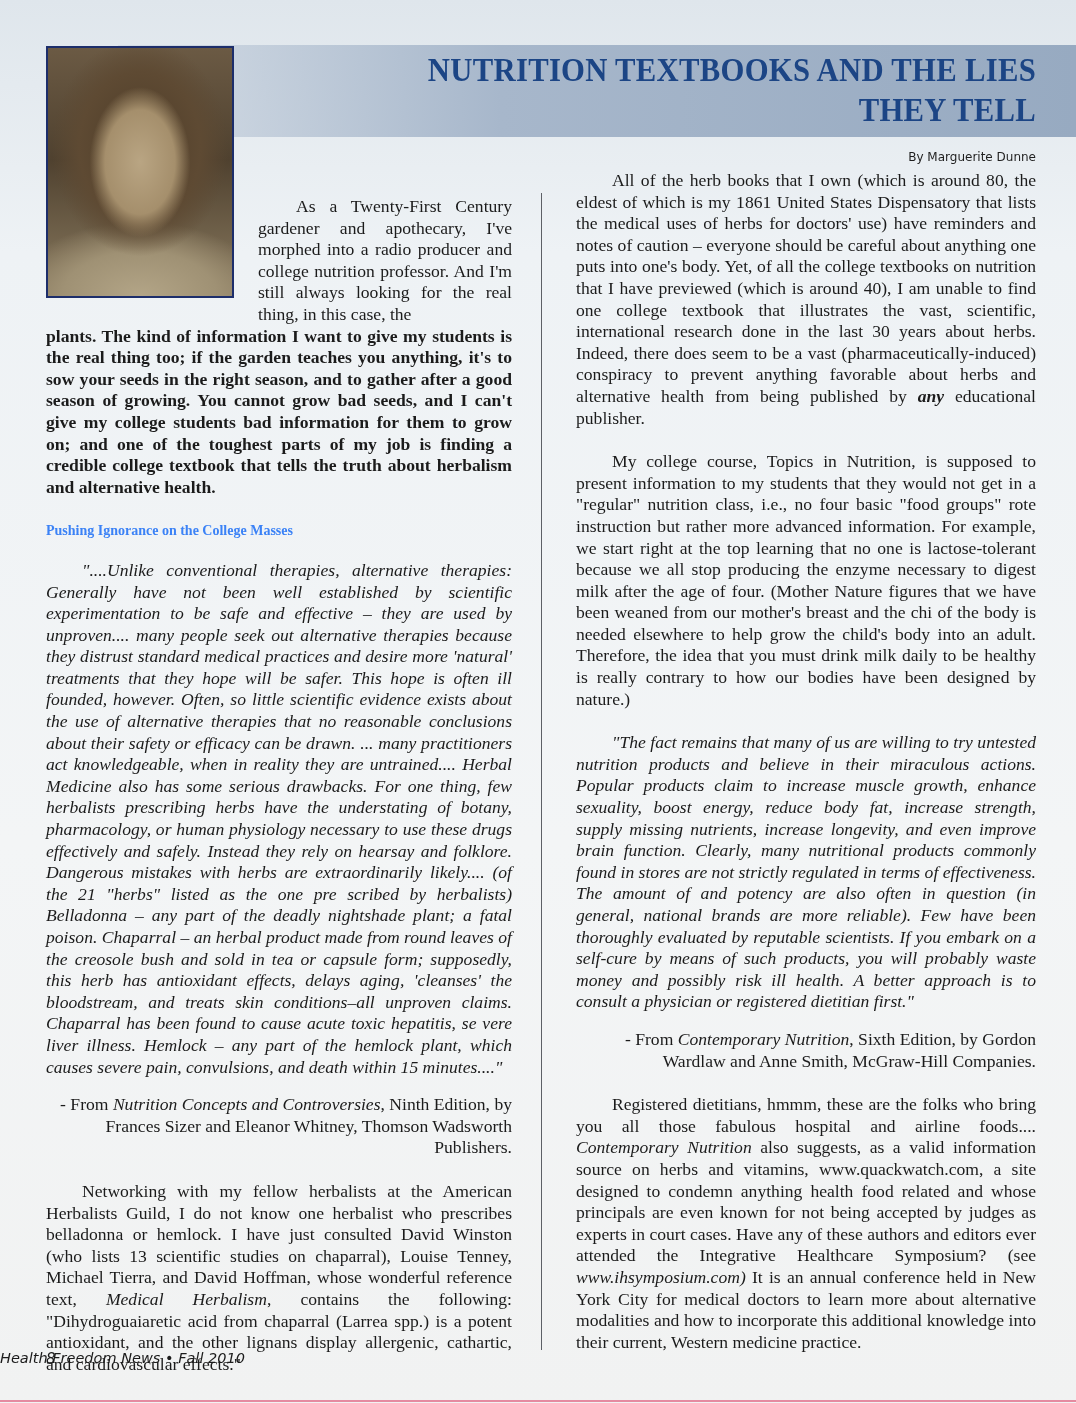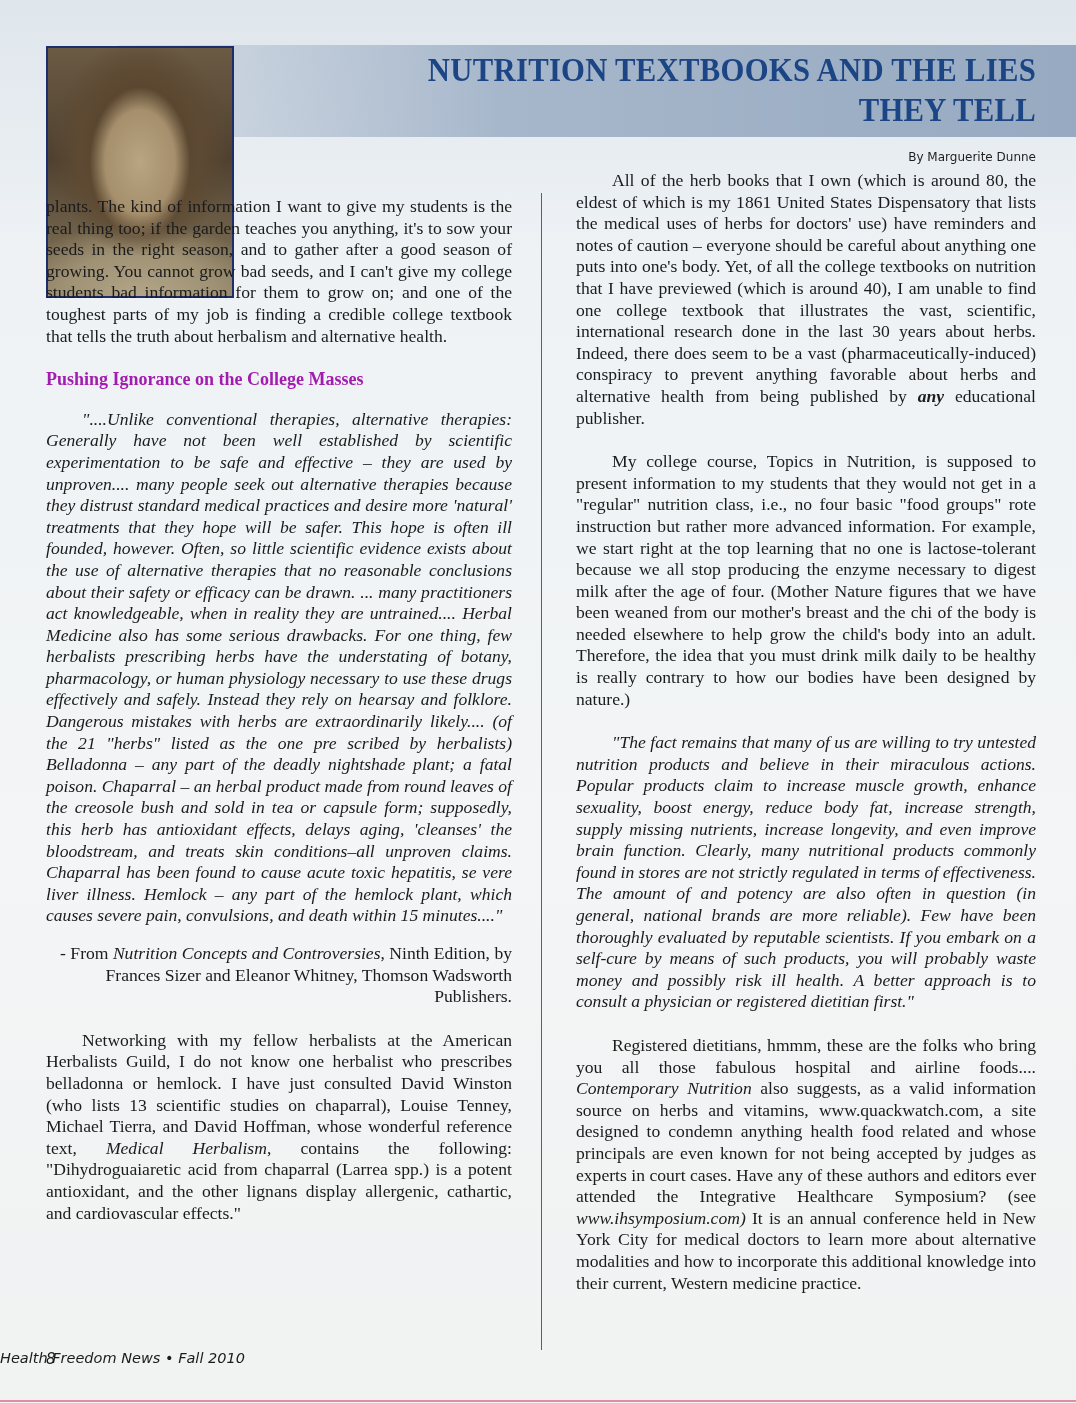--- a/index.html
+++ b/index.html
@@ -40,23 +40,23 @@
   .col {
     position: absolute; font-size: 17.6px; line-height: 21.6px;
     text-align: justify; hyphens: manual;
   }
   .col p { margin: 0; text-indent: 36px; }
   .col-left { left: 46px; top: 196px; width: 466px; }
   .col-right { left: 576px; top: 170px; width: 460px; }
   .intro {
     margin-left: 212px !important;
   }
-  .col-left .p1-rest { text-indent: 0; }
+  .col-left .p1-rest { text-indent: 0; font-weight: bold; }
   .subhead {
-    font-weight: bold; color: #a21caf; font-size: 18px;
+    font-weight: bold; color: #3b82f6; font-size: 14px;
     margin: 22px 0 18px !important; text-indent: 0 !important;
   }
   .quote { font-style: italic; margin-top: 0 !important; }
   .attrib { text-align: right; text-indent: 0 !important; margin-top: 16px !important; }
   .attrib i { font-style: italic; }
   .gap { margin-top: 22px !important; }
   .divider {
     position: absolute; left: 541px; top: 193px; width: 1px; height: 1157px;
     background: #5d6066;
   }
@@ -82,40 +82,42 @@
   <div class="photo"></div>
 
   <h1 class="title">
     <span>NUTRITION TEXTBOOKS AND THE LIES</span>
     <span>THEY TELL</span>
   </h1>
 
   <div class="byline">By Marguerite Dunne</div>
 
   <div class="col col-left">
+    <p class="intro" style="text-indent:38px;">As a Twenty-First Century gardener and apothecary, I've morphed into a radio producer and college nutrition professor. And I'm still always looking for the real thing, in this case, the</p>
     <p class="p1-rest" style="text-indent:0;">plants. The kind of information I want to give my students is the real thing too; if the garden teaches you anything, it's to sow your seeds in the right season, and to gather after a good season of growing. You cannot grow bad seeds, and I can't give my college students bad information for them to grow on; and one of the toughest parts of my job is finding a credible college textbook that tells the truth about herbalism and alternative health.</p>
 
     <p class="subhead">Pushing Ignorance on the College Masses</p>
 
     <p class="quote">"....Unlike conventional therapies, alternative therapies: Generally have not been well established by scientific experimentation to be safe and effective – they are used by unproven.... many people seek out alternative therapies because they distrust standard medical practices and desire more 'natural' treatments that they hope will be safer. This hope is often ill founded, however. Often, so little scientific evidence exists about the use of alternative therapies that no reasonable conclusions about their safety or efficacy can be drawn. ... many practitioners act knowledgeable, when in reality they are untrained.... Herbal Medicine also has some serious drawbacks. For one thing, few herbalists prescribing herbs have the understating of botany, pharmacology, or human physiology necessary to use these drugs effectively and safely. Instead they rely on hearsay and folklore. Dangerous mistakes with herbs are extraordinarily likely.... (of the 21 "herbs" listed as the one pre scribed by herbalists) Belladonna – any part of the deadly nightshade plant; a fatal poison. Chaparral – an herbal product made from round leaves of the creosole bush and sold in tea or capsule form; supposedly, this herb has antioxidant effects, delays aging, 'cleanses' the bloodstream, and treats skin conditions–all unproven claims. Chaparral has been found to cause acute toxic hepatitis, se vere liver illness. Hemlock – any part of the hemlock plant, which causes severe pain, convulsions, and death within 15 minutes...."</p>
 
     <p class="attrib"><span>- From </span><i>Nutrition Concepts and Controversies</i><span>, Ninth Edition, by Frances Sizer and Eleanor Whitney, Thomson Wadsworth Publishers.</span></p>
 
     <p class="gap"><span>Networking with my fellow herbalists at the American Herbalists Guild, I do not know one herbalist who prescribes belladonna or hemlock. I have just consulted David Winston (who lists 13 scientific studies on chaparral), Louise Tenney, Michael Tierra, and David Hoffman, whose wonderful reference text, </span><i>Medical Herbalism</i><span>, contains the following: "Dihydroguaiaretic acid from chaparral (Larrea spp.) is a potent antioxidant, and the other lignans display allergenic, cathartic, and cardiovascular effects."</span></p>
   </div>
 
   <div class="divider"></div>
 
   <div class="col col-right">
     <p><span>All of the herb books that I own (which is around 80, the eldest of which is my 1861 United States Dispensatory that lists the medical uses of herbs for doctors' use) have reminders and notes of caution – everyone should be careful about anything one puts into one's body. Yet, of all the college textbooks on nutrition that I have previewed (which is around 40), I am unable to find one college textbook that illustrates the vast, scientific, international research done in the last 30 years about herbs. Indeed, there does seem to be a vast (pharmaceutically-induced) conspiracy to prevent anything favorable about herbs and alternative health from being published by </span><b><i>any</i></b><span> educational publisher.</span></p>
 
     <p class="gap">My college course, Topics in Nutrition, is supposed to present information to my students that they would not get in a "regular" nutrition class, i.e., no four basic "food groups" rote instruction but rather more advanced information. For example, we start right at the top learning that no one is lactose-tolerant because we all stop producing the enzyme necessary to digest milk after the age of four. (Mother Nature figures that we have been weaned from our mother's breast and the chi of the body is needed elsewhere to help grow the child's body into an adult. Therefore, the idea that you must drink milk daily to be healthy is really contrary to how our bodies have been designed by nature.)</p>
 
     <p class="quote gap">"The fact remains that many of us are willing to try untested nutrition products and believe in their miraculous actions. Popular products claim to increase muscle growth, enhance sexuality, boost energy, reduce body fat, increase strength, supply missing nutrients, increase longevity, and even improve brain function. Clearly, many nutritional products commonly found in stores are not strictly regulated in terms of effectiveness. The amount of and potency are also often in question (in general, national brands are more reliable). Few have been thoroughly evaluated by reputable scientists. If you embark on a self-cure by means of such products, you will probably waste money and possibly risk ill health. A better approach is to consult a physician or registered dietitian first."</p>
 
+    <p class="attrib"><span>- From </span><i>Contemporary Nutrition</i><span>, Sixth Edition, by Gordon Wardlaw and Anne Smith, McGraw-Hill Companies.</span></p>
 
     <p class="gap"><span>Registered dietitians, hmmm, these are the folks who bring you all those fabulous hospital and airline foods.... </span><i>Contemporary Nutrition</i><span> also suggests, as a valid information source on herbs and vitamins, www.quackwatch.com, a site designed to condemn anything health food related and whose principals are even known for not being accepted by judges as experts in court cases. Have any of these authors and editors ever attended the Integrative Healthcare Symposium? (see </span><i>www.ihsymposium.com)</i><span> It is an annual conference held in New York City for medical doctors to learn more about alternative modalities and how to incorporate this additional knowledge into their current, Western medicine practice.</span></p>
   </div>
 
   <div class="footer-num">8</div>
   <div class="footer-pub">Health Freedom News • Fall 2010</div>
   <div class="bottom-rule"></div>
 </div>
 
 </body></html>

